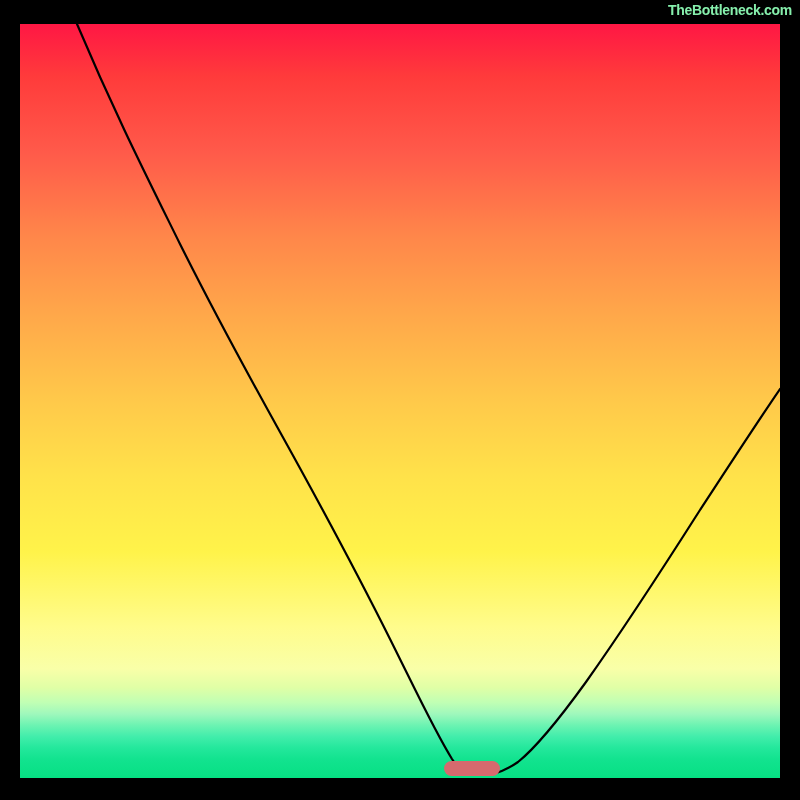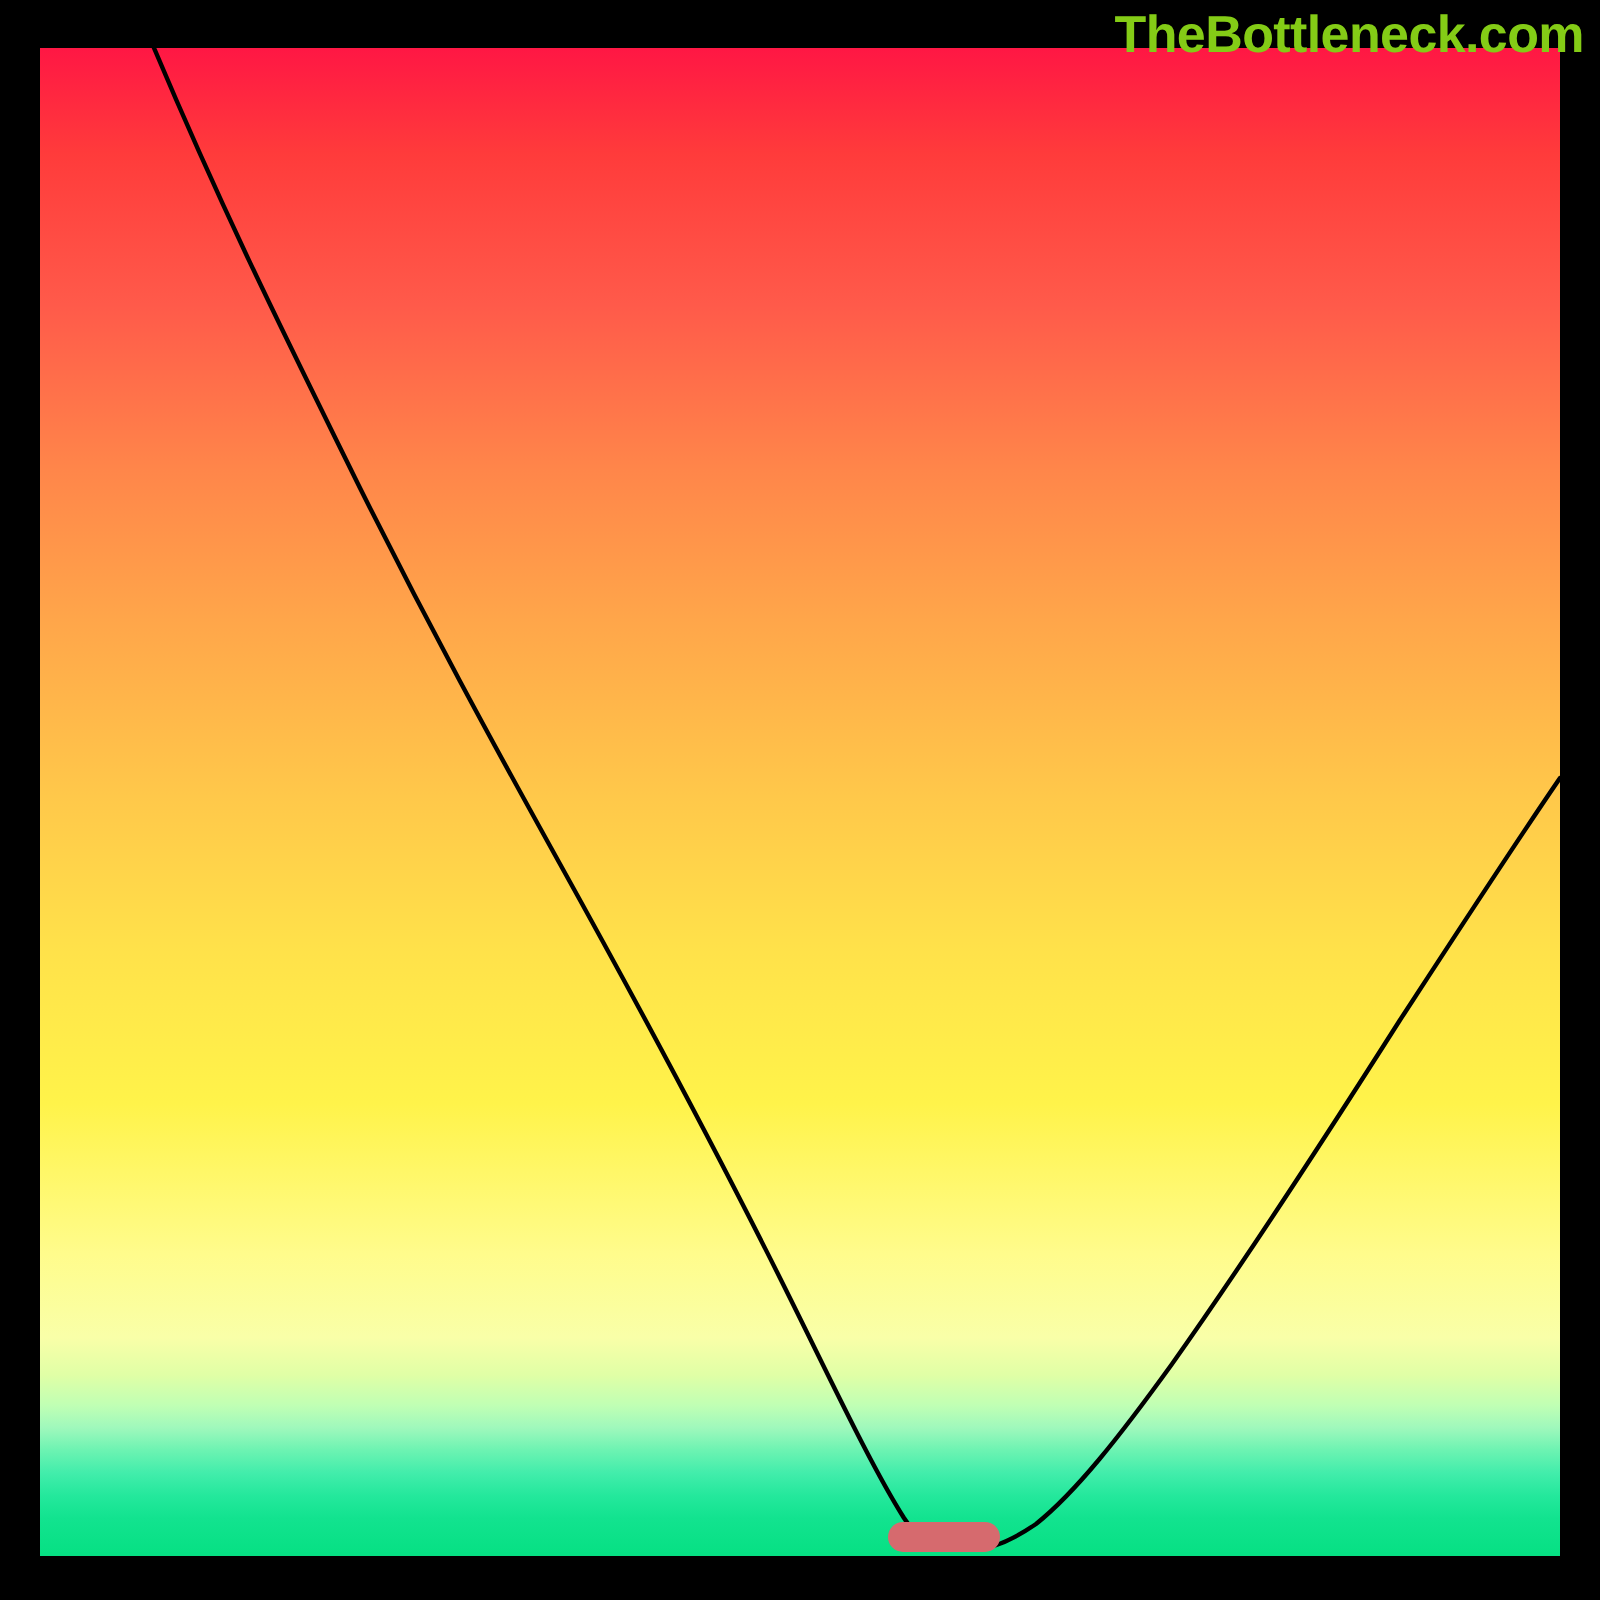--- a/index.html
+++ b/index.html
@@ -14,22 +14,22 @@
   .frame {
     position: relative;
     width: 800px;
     height: 800px;
     background: #000;
   }
   .watermark {
     position: absolute;
     top: 2px;
     right: 8px;
-    color: #84cc16;
-    font-size: 26px;
+    color: #86efac;
+    font-size: 14px;
     font-weight: 600;
     letter-spacing: -0.3px;
     z-index: 5;
   }
   .plot-area {
     position: absolute;
     left: 20px;
     top: 24px;
     width: 760px;
     height: 754px;

